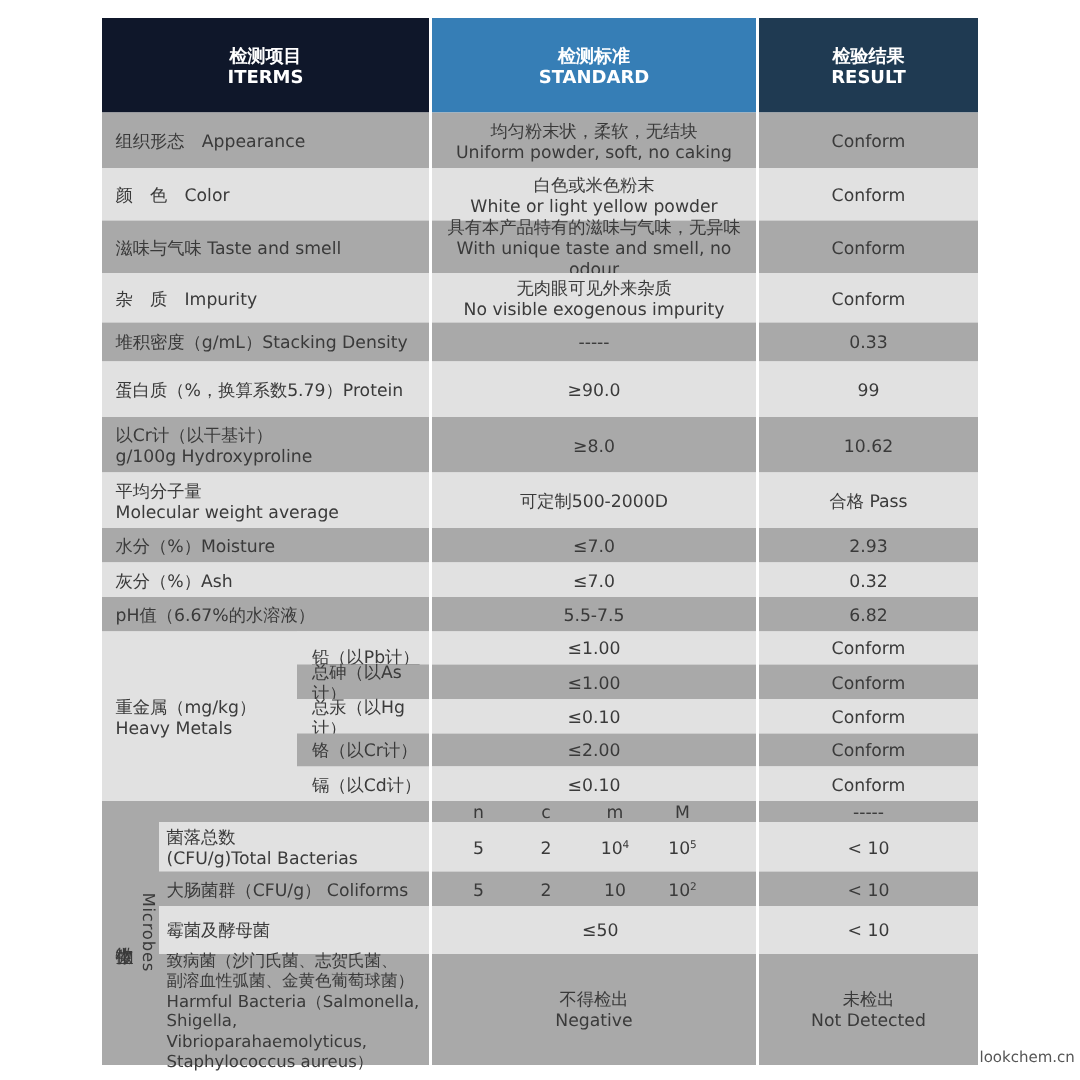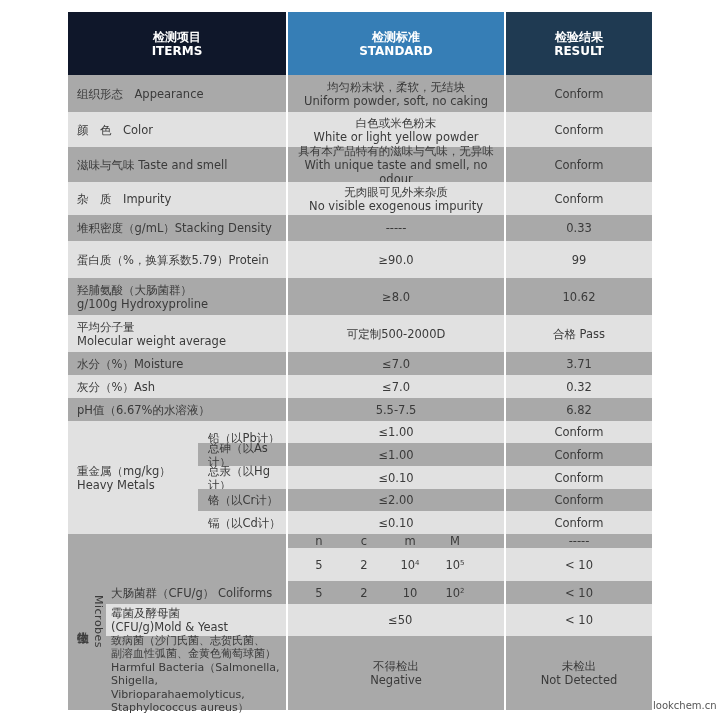--- a/index.html
+++ b/index.html
@@ -89,40 +89,40 @@
   </div>
 
   <div class="row" style="top:229px;height:37px;">
     <div class="cell c1 light">蛋白质（%，换算系数5.79）Protein</div>
     <div class="cell c2 light">≥90.0</div>
     <div class="cell c3 light">99</div>
   </div>
 
   <div class="row" style="top:266px;height:37px;">
     <div class="cell c1 dark">
-      <span>羟脯氨酸（大肠菌群）</span>
+      <span>以Cr计（以干基计）</span>
       <span>g/100g Hydroxyproline</span>
     </div>
     <div class="cell c2 dark">≥8.0</div>
     <div class="cell c3 dark">10.62</div>
   </div>
 
   <div class="row" style="top:303px;height:37px;">
     <div class="cell c1 light">
       <span>平均分子量</span>
       <span>Molecular weight average</span>
     </div>
     <div class="cell c2 light">可定制500-2000D</div>
     <div class="cell c3 light">合格 Pass</div>
   </div>
 
   <div class="row" style="top:340px;height:23px;">
     <div class="cell c1 dark">水分（%）Moisture</div>
     <div class="cell c2 dark">≤7.0</div>
-    <div class="cell c3 dark">3.71</div>
+    <div class="cell c3 dark">2.93</div>
   </div>
 
   <div class="row" style="top:363px;height:23px;">
     <div class="cell c1 light">灰分（%）Ash</div>
     <div class="cell c2 light">≤7.0</div>
     <div class="cell c3 light">0.32</div>
   </div>
 
   <div class="row" style="top:386px;height:23px;">
     <div class="cell c1 dark">pH值（6.67%的水溶液）</div>
@@ -166,20 +166,24 @@
     </div>
 
     <div class="sub dark" style="left:220px;top:0;width:216px;height:14px;">
       <div class="ncm" style="left:11px;">n</div>
       <div class="ncm" style="left:56px;">c</div>
       <div class="ncm" style="left:102px;">m</div>
       <div class="ncm" style="left:147px;">M</div>
     </div>
     <div class="sub dark" style="left:438px;top:0;width:146px;height:14px;align-items:center;">-----</div>
 
+    <div class="sub light" style="left:38px;top:14px;width:180px;height:33px;padding-left:5px;">
+      <span>菌落总数</span>
+      <span>(CFU/g)Total  Bacterias</span>
+    </div>
     <div class="sub light" style="left:220px;top:14px;width:216px;height:33px;">
       <div class="ncm" style="left:11px;">5</div>
       <div class="ncm" style="left:56px;">2</div>
       <div class="ncm" style="left:102px;">
           <span>10</span>
           <sup>4</sup>
         </div>
       <div class="ncm" style="left:147px;">
           <span>10</span>
           <sup>5</sup>
@@ -196,21 +200,20 @@
         </div>
       <div class="ncm" style="left:147px;">
           <span>10</span>
           <sup>2</sup>
         </div>
     </div>
     <div class="sub dark" style="left:438px;top:47px;width:146px;height:23px;align-items:center;">&lt; 10</div>
 
     <div class="sub light" style="left:38px;top:70px;width:180px;height:32px;padding-left:5px;">
       <span>霉菌及酵母菌</span>
-      <span>(CFU/g)Mold &amp; Yeast</span>
     </div>
     <div class="sub light" style="left:220px;top:70px;width:216px;height:32px;padding-left:100px;">≤50</div>
     <div class="sub light" style="left:438px;top:70px;width:146px;height:32px;align-items:center;">&lt; 10</div>
 
     <div class="sub" style="left:38px;top:104px;width:180px;height:72px;padding-left:5px;font-size:11px;line-height:13.5px;">
       <span>致病菌（沙门氏菌、志贺氏菌、</span>
       <span>副溶血性弧菌、金黄色葡萄球菌）</span>
       <span>Harmful Bacteria（Salmonella,</span>
       <span>Shigella, Vibrioparahaemolyticus,</span>
       <span>Staphylococcus aureus）</span>

